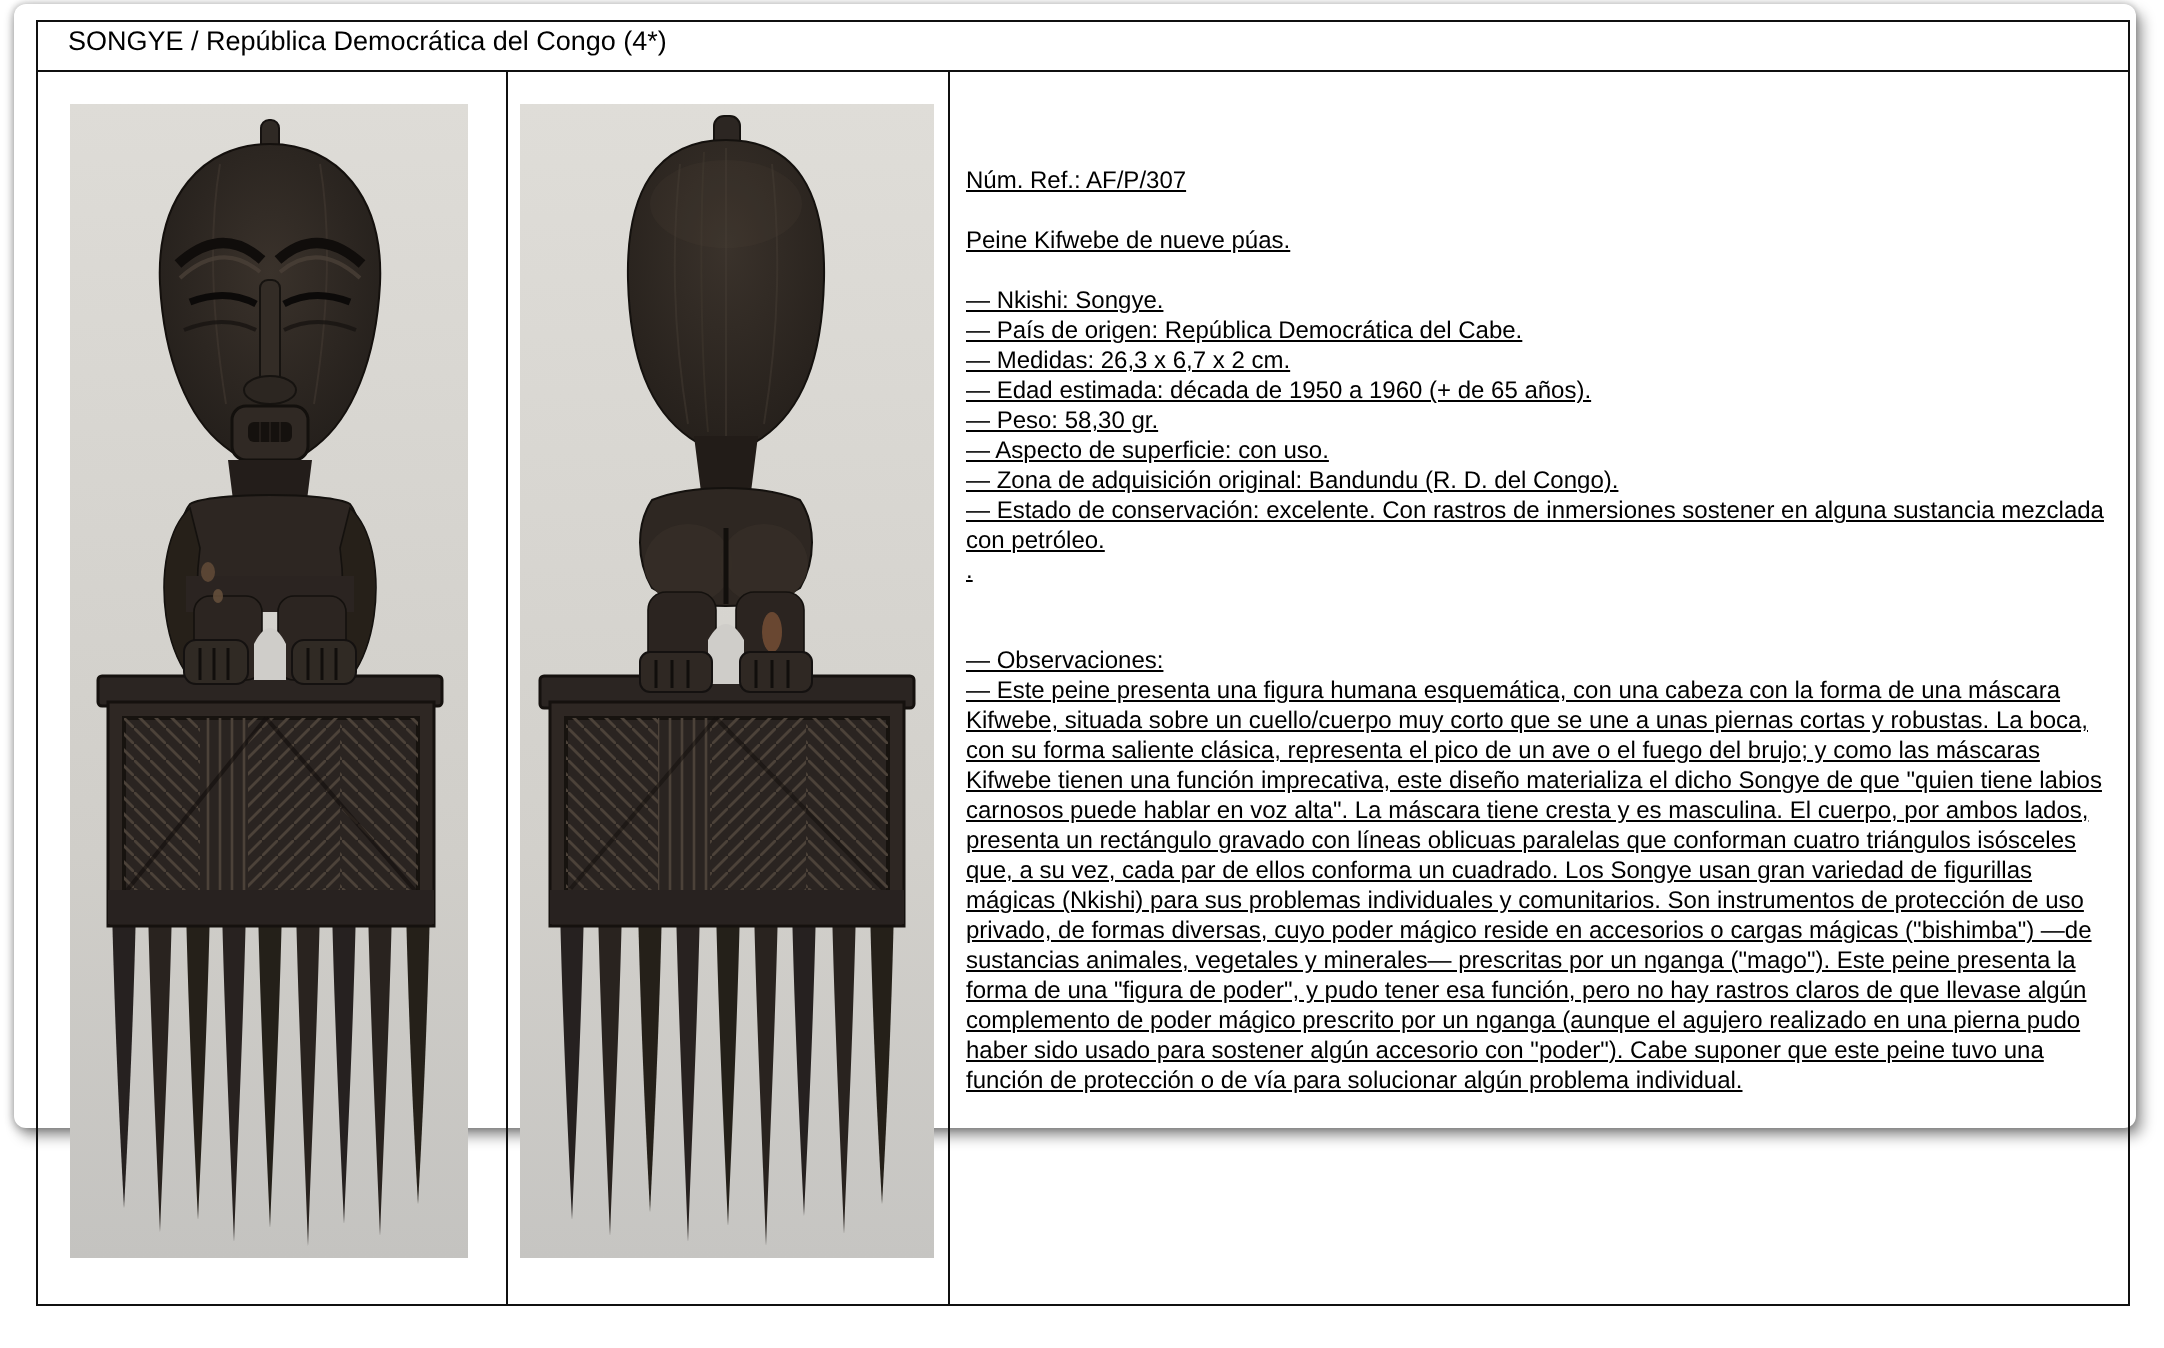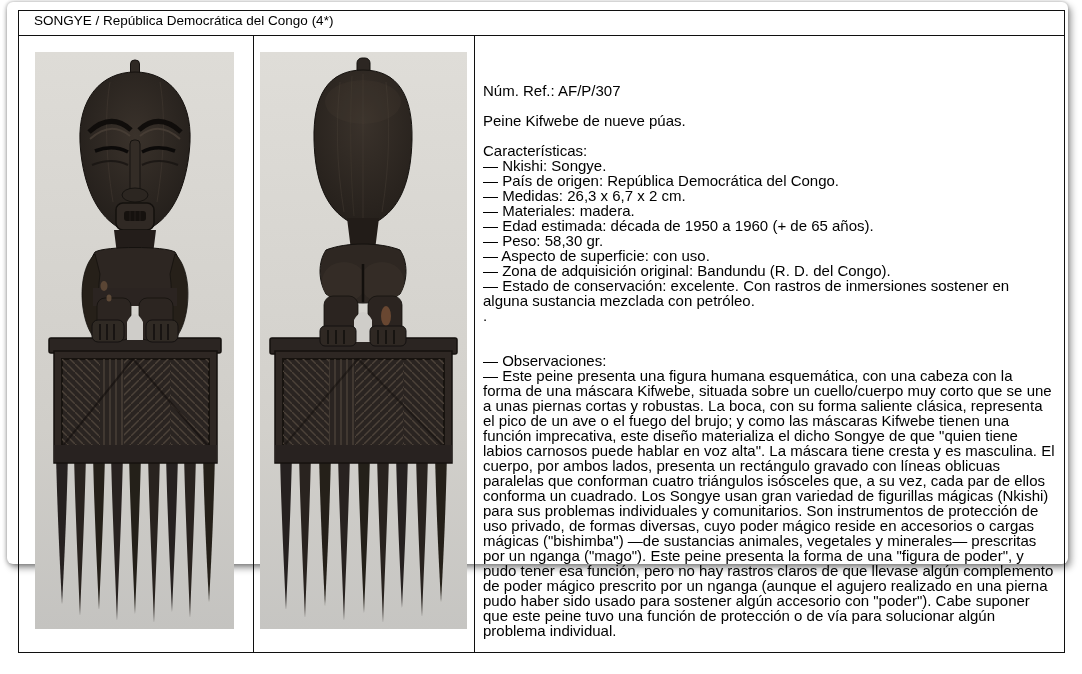--- a/index.html
+++ b/index.html
@@ -46,22 +46,23 @@
     height: 577px;
     overflow: hidden;
   }
   .photo.front { left: 28px; width: 199px; }
   .photo.back  { left: 253px; width: 207px; }
   .photo svg { display: block; width: 100%; height: 100%; }
   .text-col {
     position: absolute;
     left: 476px; top: 81px;
     width: 572px;
-    font-size: 15px;
+    font-size: 12px;
     line-height: 15px;
+    text-decoration: underline;
   }
   .spacer { height: 15px; }
   .spacer2 { height: 30px; }
 </style>
 </head>
 <body>
 
 <div class="page">
   <div class="page-title">SONGYE / República Democrática del Congo (4*)</div>
   <div class="outer-box"></div>
@@ -226,25 +227,23 @@
         <path d="M118 278 V292 M126 278 V292 M134 278 V292" stroke="#110e0c" stroke-width="1.5"></path>
       </g>
     </svg>
   </div>
 
   <div class="text-col">
     <div>Núm. Ref.: AF/P/307</div>
     <div class="spacer"></div>
     <div>Peine Kifwebe de nueve púas.</div>
     <div class="spacer"></div>
-    <div>Características:</div>
     <div>— Nkishi: Songye.</div>
-    <div>— País de origen: República Democrática del Congo.</div>
+    <div>— País de origen: República Democrática del Cabe.</div>
     <div>— Medidas: 26,3 x 6,7 x 2 cm.</div>
-    <div>— Materiales: madera.</div>
     <div>— Edad estimada: década de 1950 a 1960 (+ de 65 años).</div>
     <div>— Peso: 58,30 gr.</div>
     <div>— Aspecto de superficie: con uso.</div>
     <div>— Zona de adquisición original: Bandundu (R. D. del Congo).</div>
     <div>— Estado de conservación: excelente. Con rastros de inmersiones sostener en alguna sustancia mezclada con petróleo.</div>
     <div>.</div>
     <div class="spacer2"></div>
     <div>— Observaciones:</div>
     <div>— Este peine presenta una figura humana esquemática, con una cabeza con la forma de una máscara Kifwebe, situada sobre un cuello/cuerpo muy corto que se une a unas piernas cortas y robustas. La boca, con su forma saliente clásica, representa el pico de un ave o el fuego del brujo; y como las máscaras Kifwebe tienen una función imprecativa, este diseño materializa el dicho Songye de que "quien tiene labios carnosos puede hablar en voz alta". La máscara tiene cresta y es masculina. El cuerpo, por ambos lados, presenta un rectángulo gravado con líneas oblicuas paralelas que conforman cuatro triángulos isósceles que, a su vez, cada par de ellos conforma un cuadrado. Los Songye usan gran variedad de figurillas mágicas (Nkishi) para sus problemas individuales y comunitarios. Son instrumentos de protección de uso privado, de formas diversas, cuyo poder mágico reside en accesorios o cargas mágicas ("bishimba") —de sustancias animales, vegetales y minerales— prescritas por un nganga ("mago"). Este peine presenta la forma de una "figura de poder", y pudo tener esa función, pero no hay rastros claros de que llevase algún complemento de poder mágico prescrito por un nganga (aunque el agujero realizado en una pierna pudo haber sido usado para sostener algún accesorio con "poder"). Cabe suponer que este peine tuvo una función de protección o de vía para solucionar algún problema individual.</div>
   </div>

